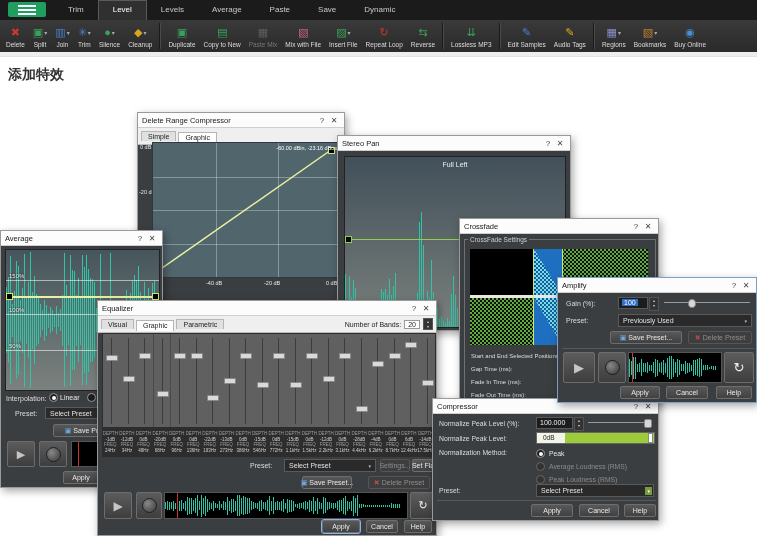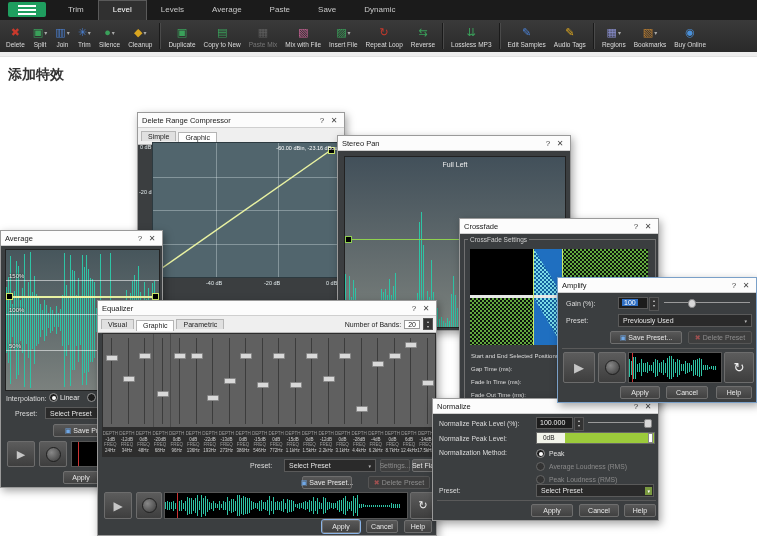--- a/index.html
+++ b/index.html
@@ -927,21 +927,21 @@
           <span>Preview</span>
         </div>
       <div class="btn" style="left:98px;top:160px;width:86px;height:12px;">
           <span>Reset</span>
         </div>
     </div>
   </div>
 
   <div class="dlg" id="dlg-nm" style="left:432px;top:398px;width:227px;height:123px;">
     <div class="tbarw">
-      <span>Normalize</span>
+      <span>Compressor</span>
         <span class="sp"></span>
       <span class="tctl">?</span>
       <span class="tctl">✕</span>
     </div>
     <div class="lbl" style="left:6px;top:21px;font-size:6.8px;">Normalize Peak Level (%):</div>
     <div class="inp" style="left:103px;top:18px;width:37px;height:12px;"><span>100.000</span></div>
     <div class="spin" style="left:141px;top:18px;height:12px;">
         <span>▴</span>
         <span>▾</span>
       </div>

